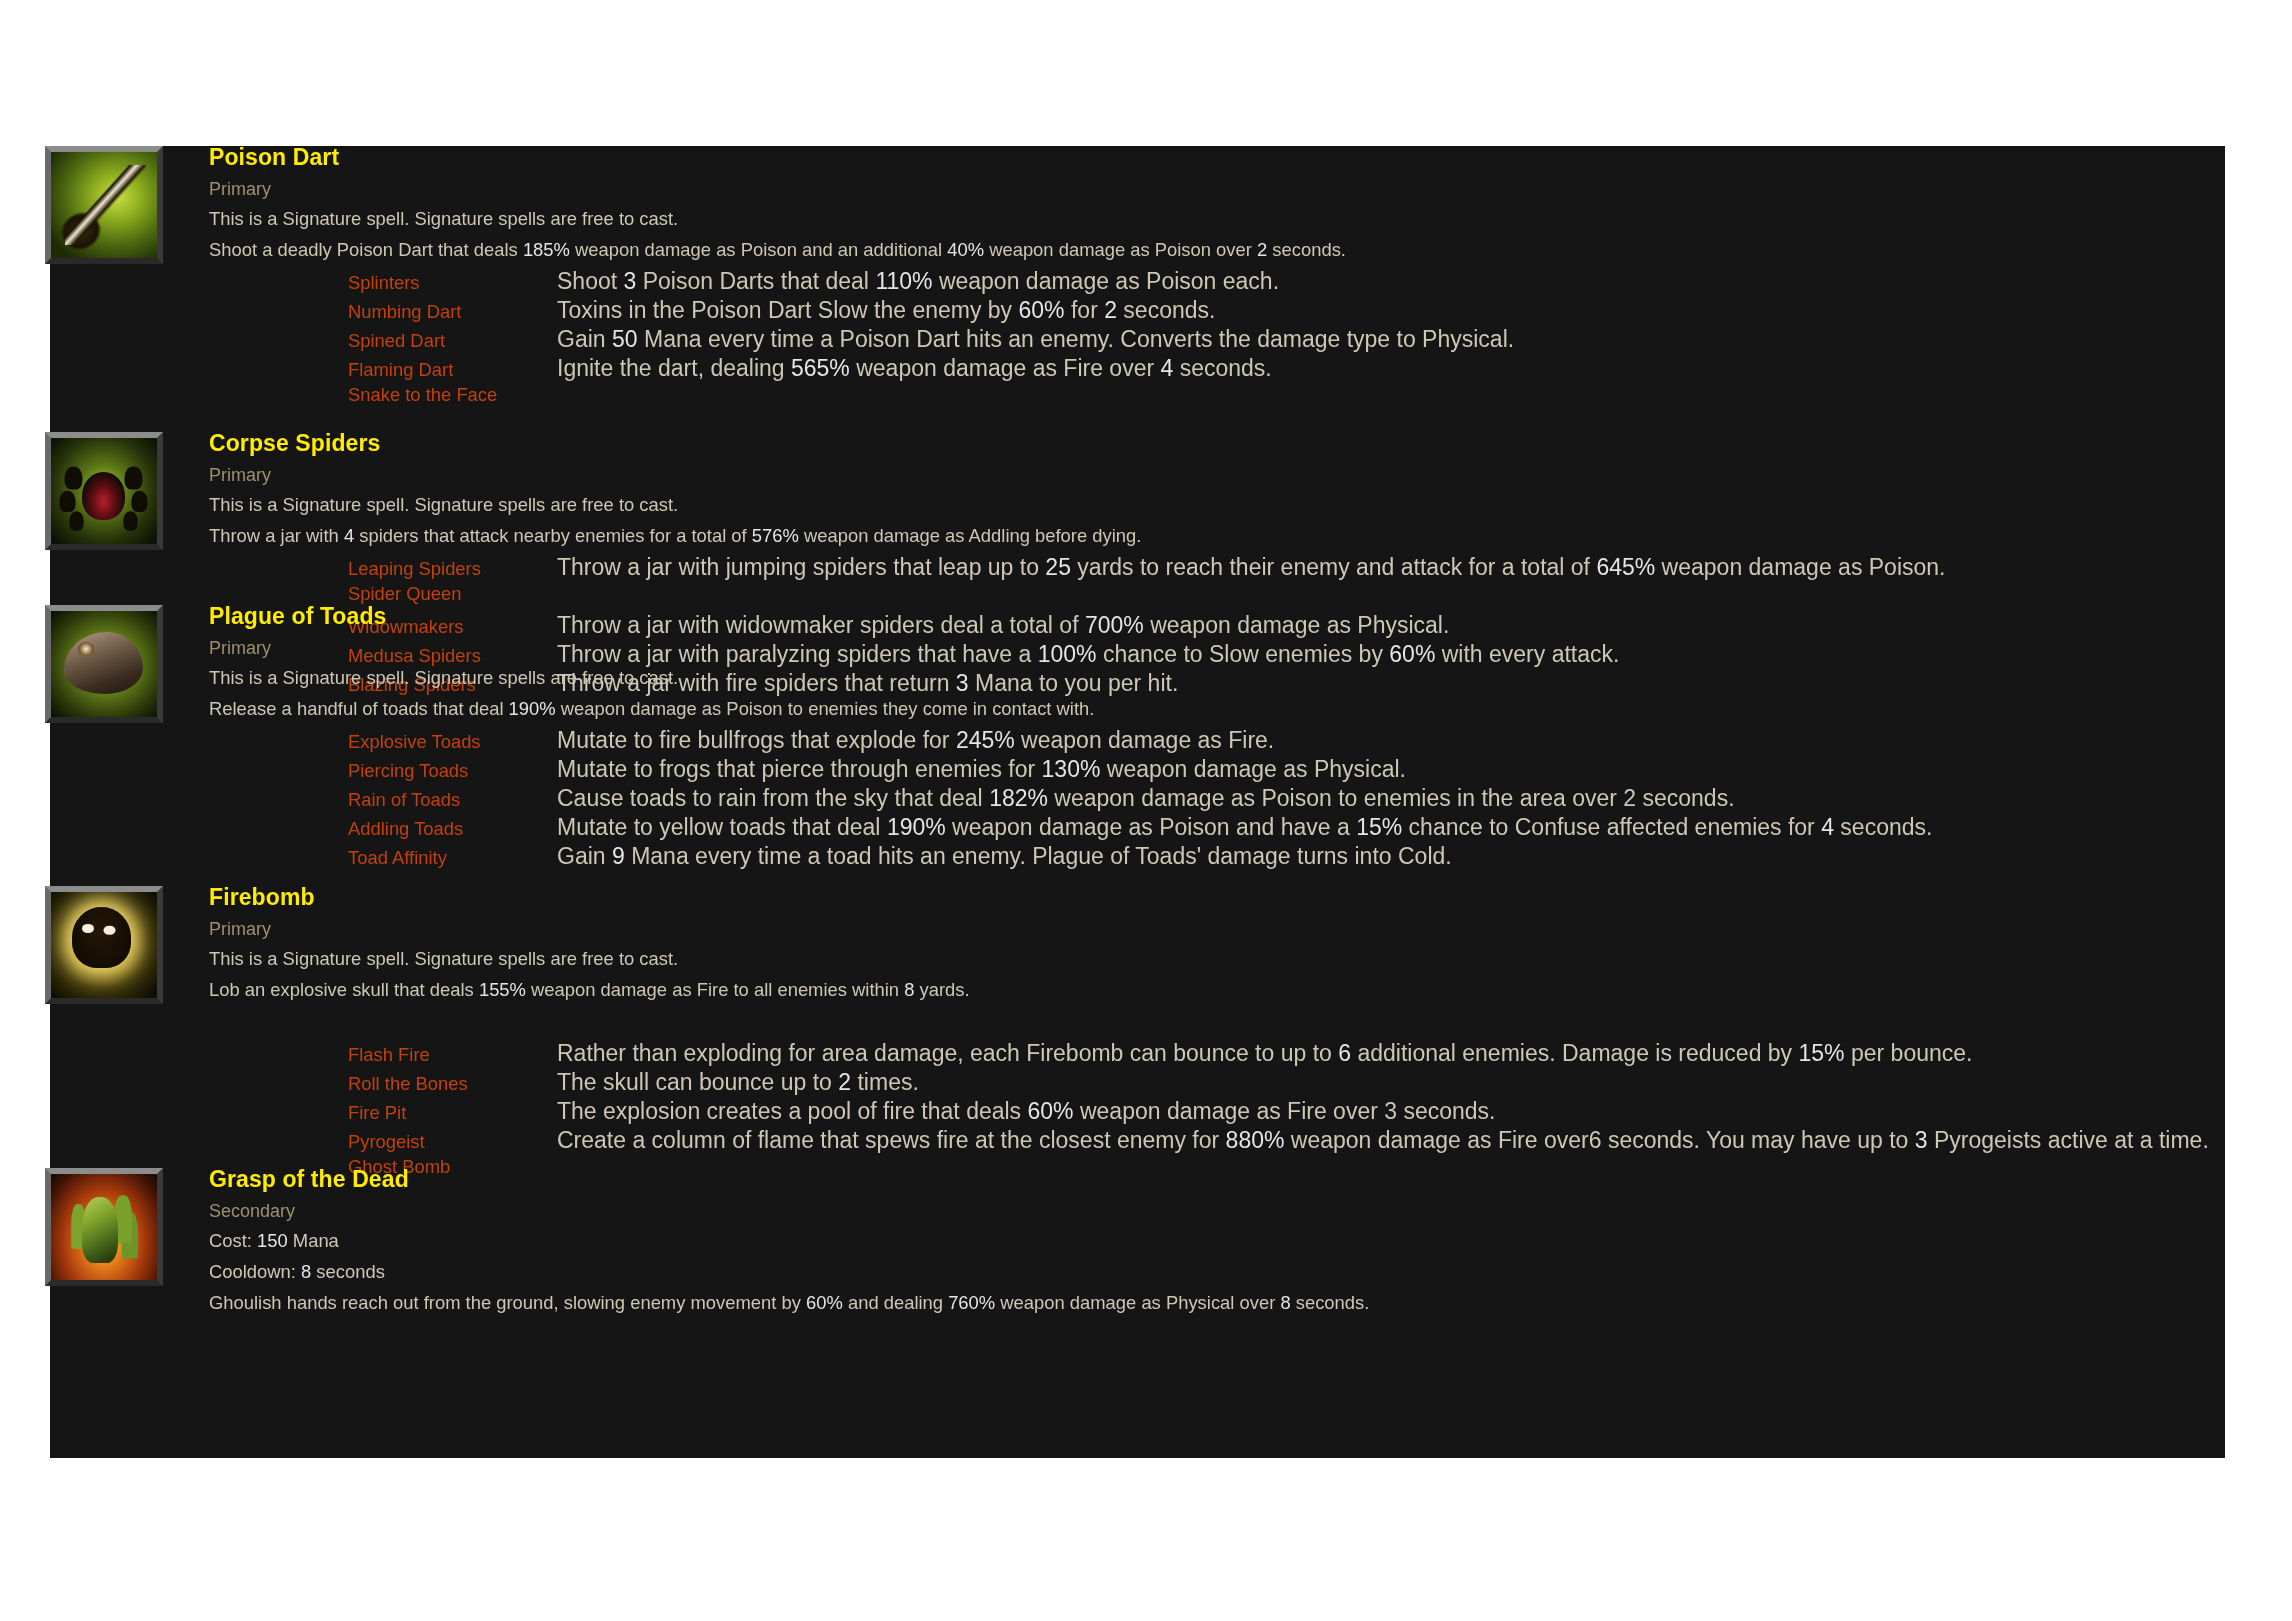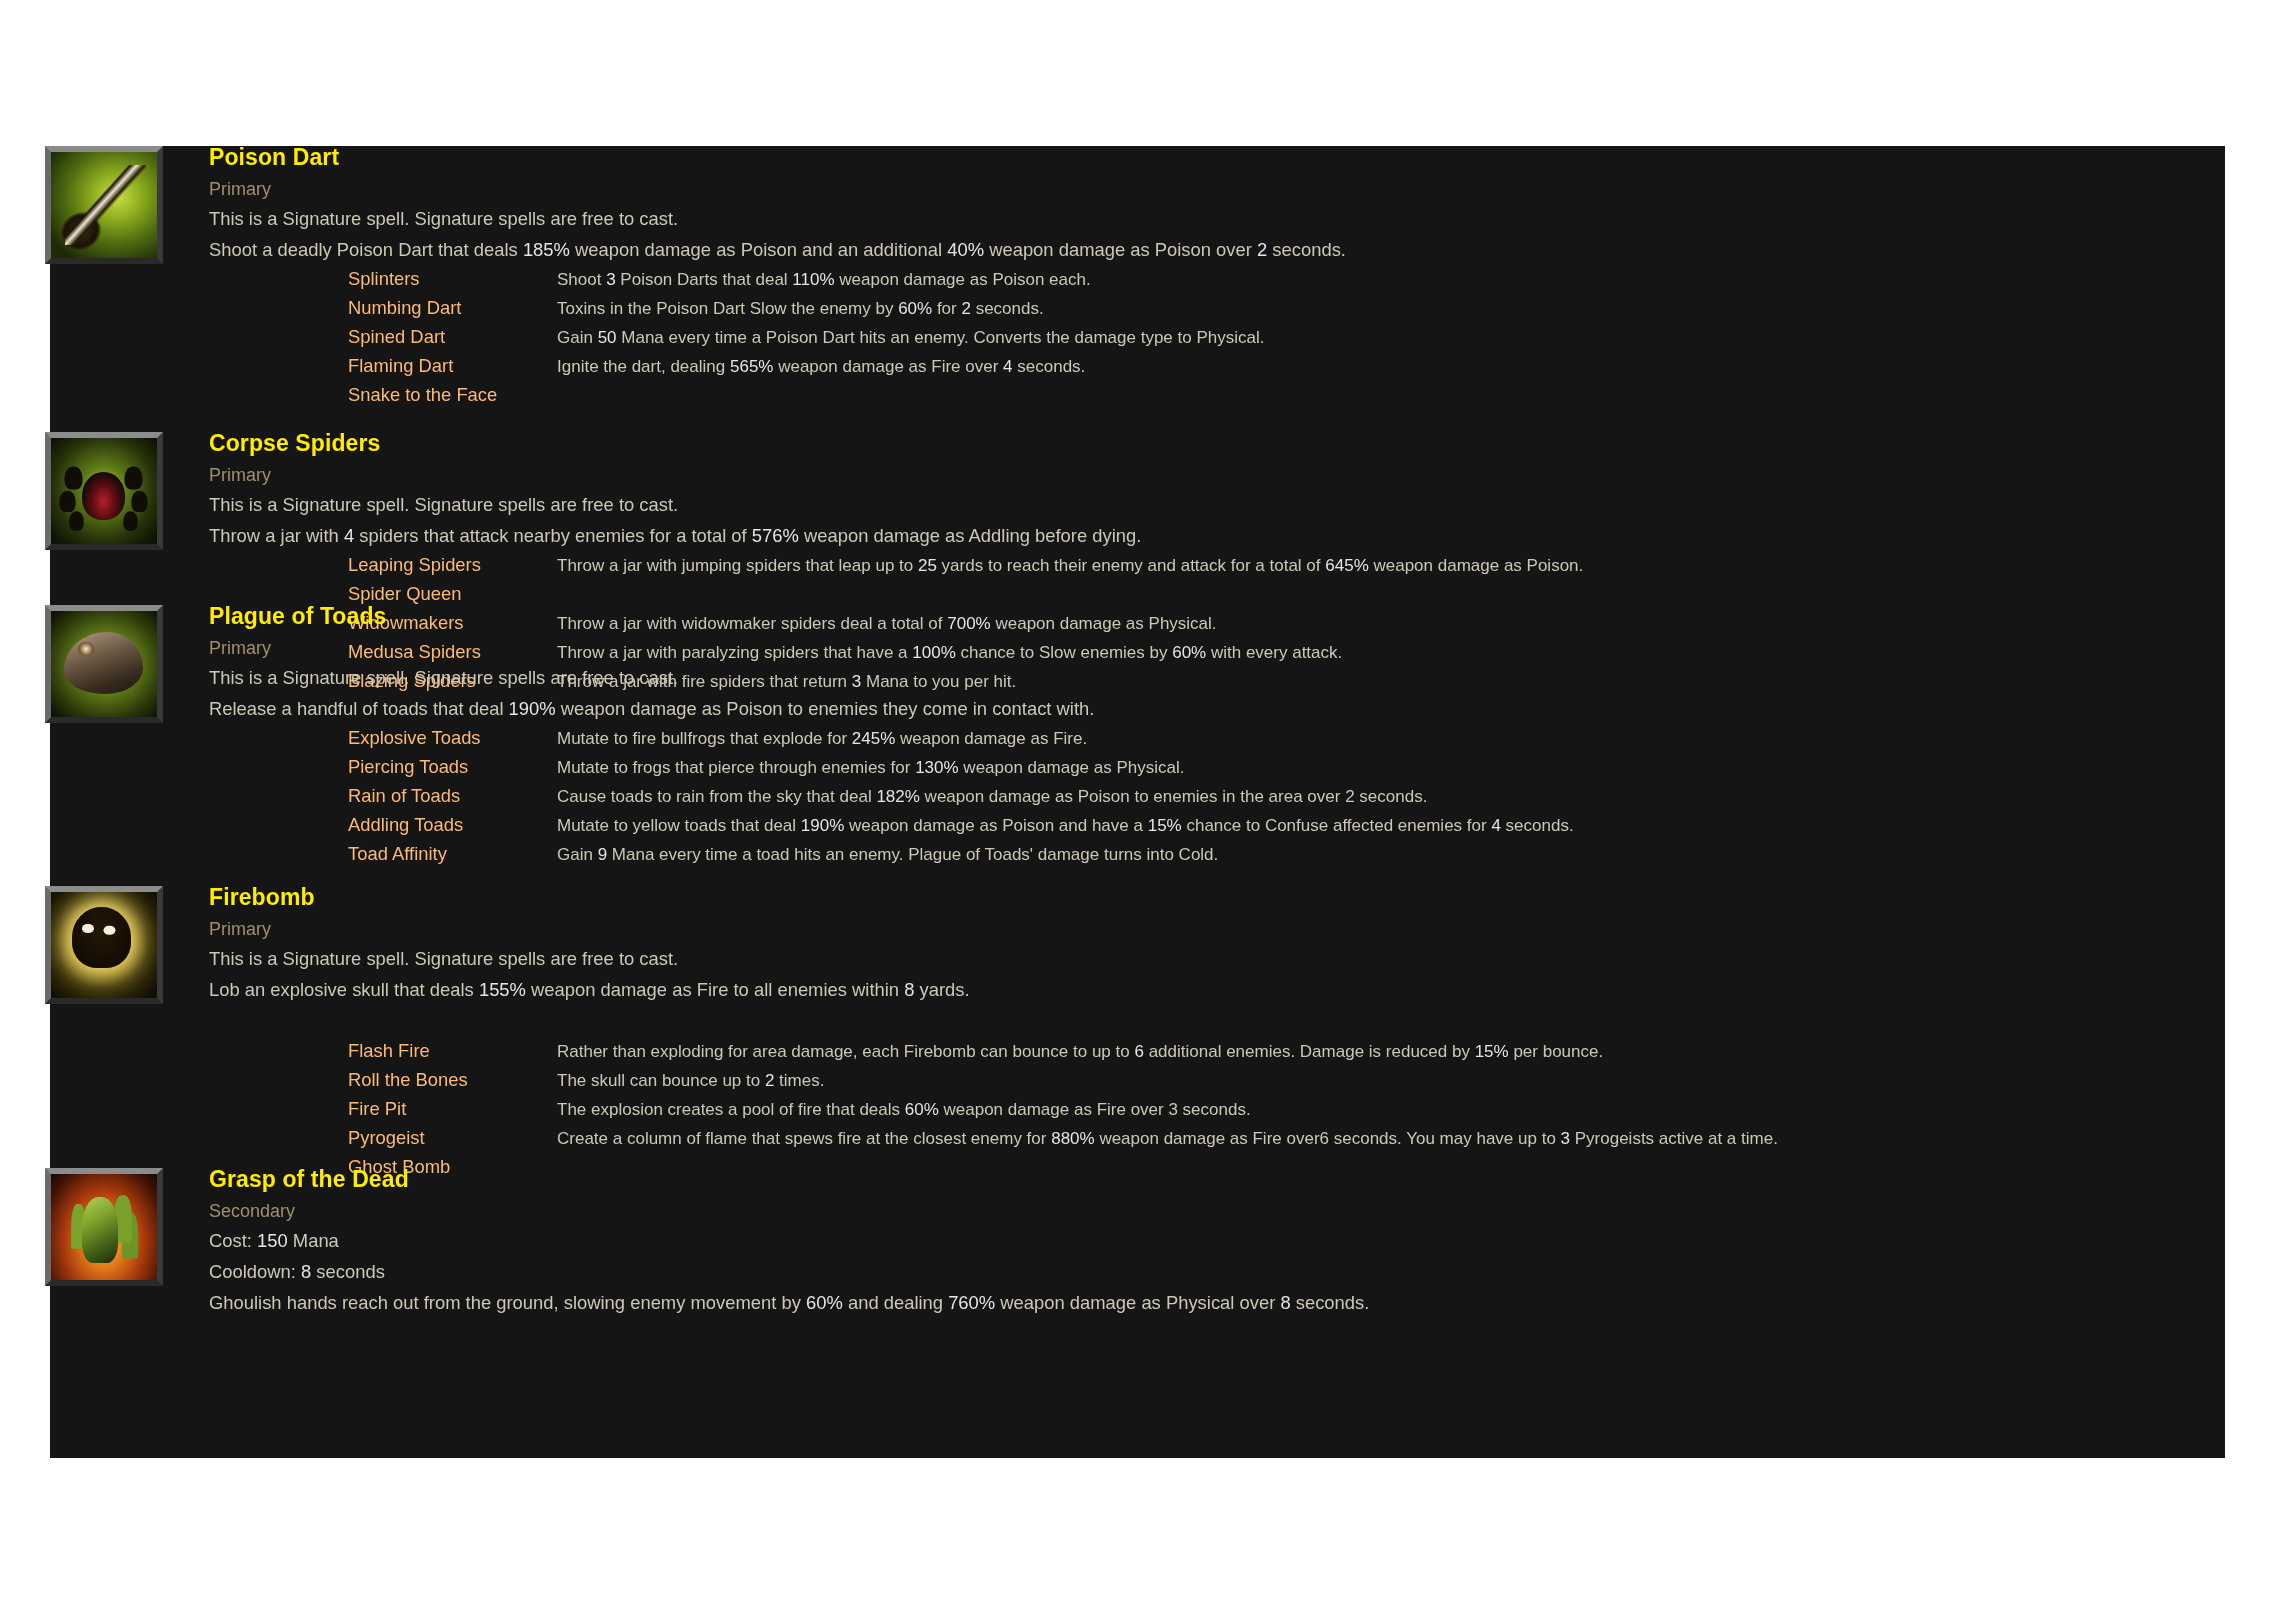--- a/index.html
+++ b/index.html
@@ -180,25 +180,25 @@
     display: flex;
     align-items: baseline;
     height: 29px;
     white-space: nowrap;
   }
   .rune-name {
     width: 209px;
     min-width: 209px;
     margin-left: 139px;
     font-size: 18.4px;
-    color: #fdba74;
+    color: #c2410c;
     line-height: 1.0;
   }
   .rune-desc {
-    font-size: 17px;
+    font-size: 23px;
     color: #cdc8b6;
     line-height: 1.0;
   }
 
   
   .blk-1 { position: absolute; left: 0; top: 0px;    width: 100%; }
   .blk-2 { position: absolute; left: 0; top: 286px;  width: 100%; }
   .blk-3 { position: absolute; left: 0; top: 459px;  width: 100%; }
   .blk-4 { position: absolute; left: 0; top: 740px;  width: 100%; }
   .blk-5 { position: absolute; left: 0; top: 1022px; width: 100%; }

